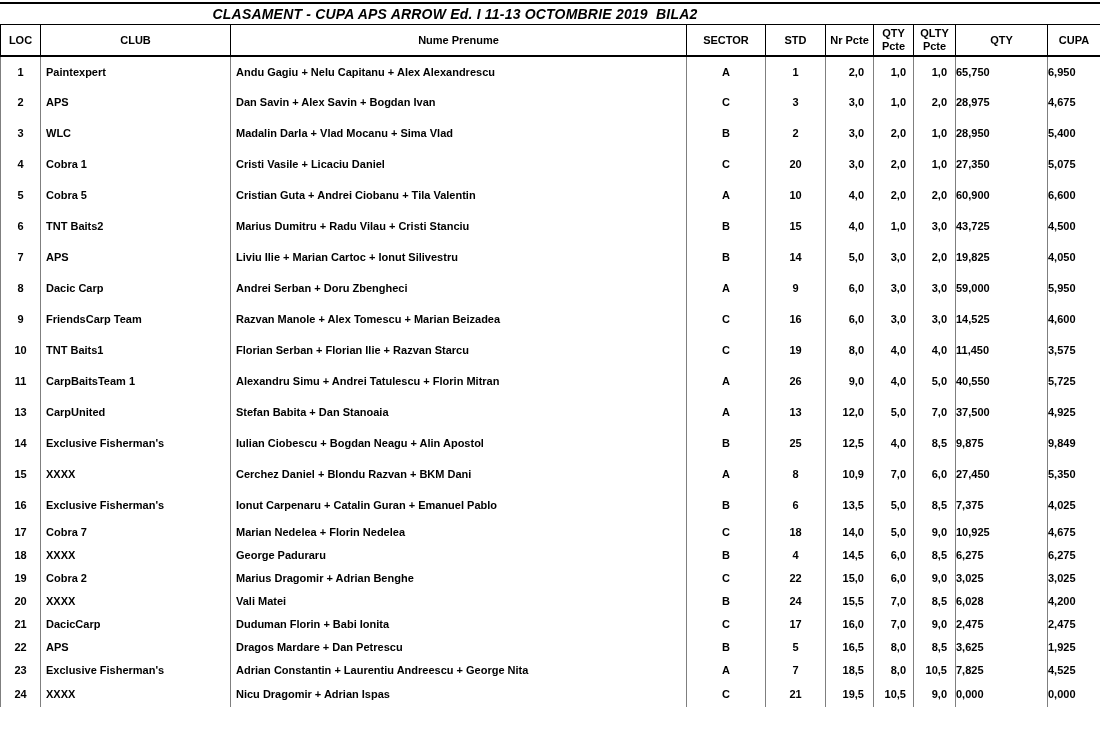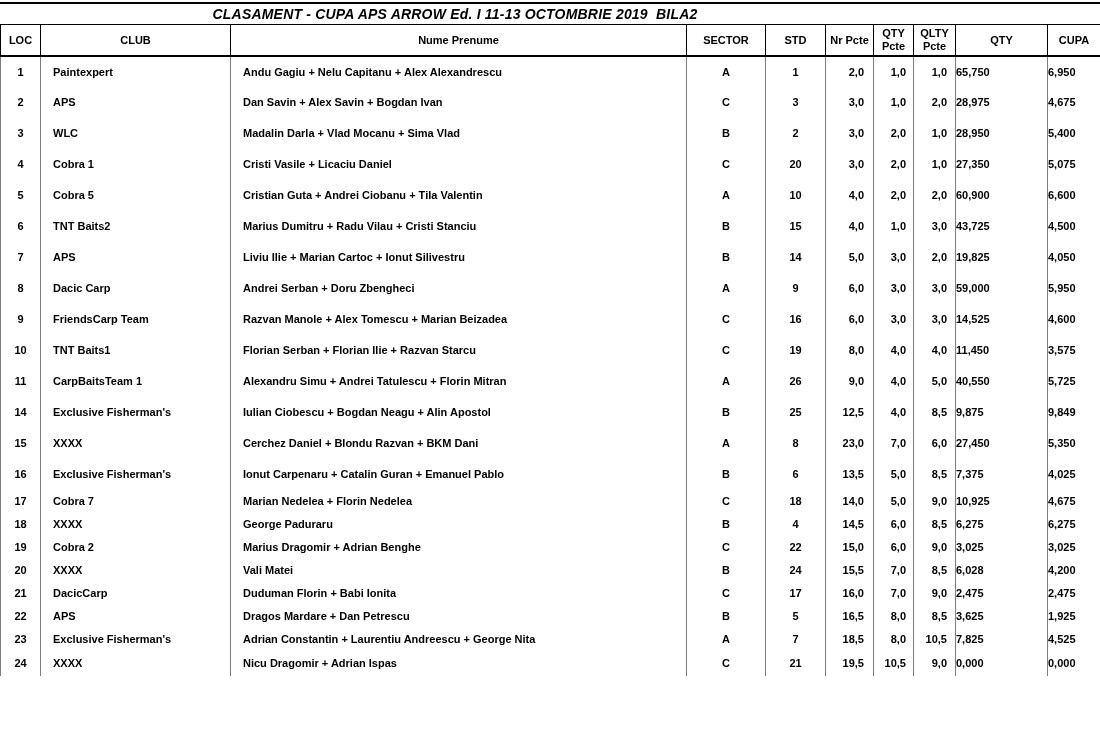--- a/index.html
+++ b/index.html
@@ -53,21 +53,21 @@
   thead th .hl { display: block; line-height: 13px; }
   tbody td {
     border-left: 1px solid #7f7f7f;
     border-right: 1px solid #7f7f7f;
     height: 31px;
   }
   tr.compact td { height: 23px; }
   tr.last td { height: 25px; }
   
   td.c0 { text-align: center; }
-  td.c1, td.c2 { text-align: left; padding-left: 12px; }
+  td.c1, td.c2 { text-align: left; padding-left: 5px; }
   td.c3, td.c4 { text-align: center; }
   td.c5 { text-align: right; padding-right: 9px; }
   td.c6 { text-align: right; padding-right: 7px; }
   td.c7 { text-align: right; padding-right: 8px; }
   td.c8, td.c9 { }
 </style>
 </head>
 <body>
 
 <div class="sheet">
@@ -235,38 +235,50 @@
           <td class="c2">Alexandru Simu + Andrei Tatulescu + Florin Mitran</td>
           <td class="c3">A</td>
           <td class="c4">26</td>
           <td class="c5">9,0</td>
           <td class="c6">4,0</td>
           <td class="c7">5,0</td>
           <td class="c8">40,550</td>
           <td class="c9">5,725</td>
         </tr>
         <tr>
+          <td class="c0">13</td>
+          <td class="c1">CarpUnited</td>
+          <td class="c2">Stefan Babita + Dan Stanoaia</td>
+          <td class="c3">A</td>
+          <td class="c4">13</td>
+          <td class="c5">12,0</td>
+          <td class="c6">5,0</td>
+          <td class="c7">7,0</td>
+          <td class="c8">37,500</td>
+          <td class="c9">4,925</td>
+        </tr>
+        <tr>
           <td class="c0">14</td>
           <td class="c1">Exclusive Fisherman's</td>
           <td class="c2">Iulian Ciobescu + Bogdan Neagu + Alin Apostol</td>
           <td class="c3">B</td>
           <td class="c4">25</td>
           <td class="c5">12,5</td>
           <td class="c6">4,0</td>
           <td class="c7">8,5</td>
           <td class="c8">9,875</td>
           <td class="c9">9,849</td>
         </tr>
         <tr>
           <td class="c0">15</td>
           <td class="c1">XXXX</td>
           <td class="c2">Cerchez Daniel + Blondu Razvan + BKM Dani</td>
           <td class="c3">A</td>
           <td class="c4">8</td>
-          <td class="c5">23,0</td>
+          <td class="c5">10,9</td>
           <td class="c6">7,0</td>
           <td class="c7">6,0</td>
           <td class="c8">27,450</td>
           <td class="c9">5,350</td>
         </tr>
         <tr>
           <td class="c0">16</td>
           <td class="c1">Exclusive Fisherman's</td>
           <td class="c2">Ionut Carpenaru + Catalin Guran + Emanuel Pablo</td>
           <td class="c3">B</td>

